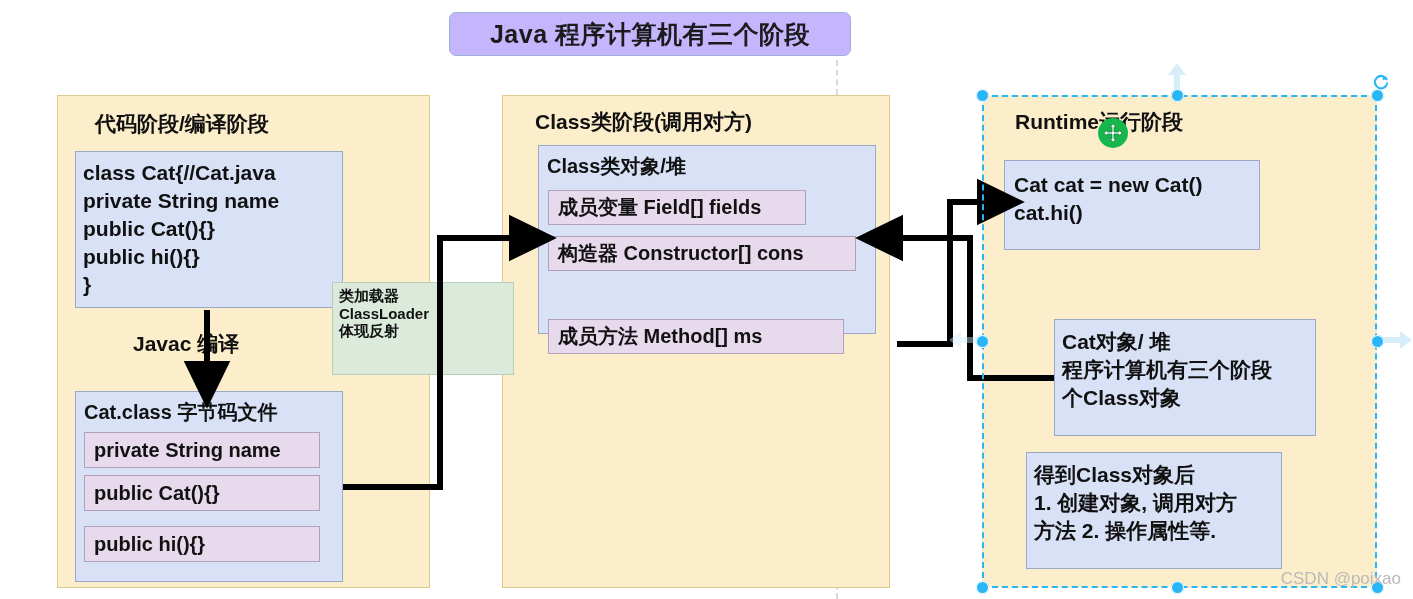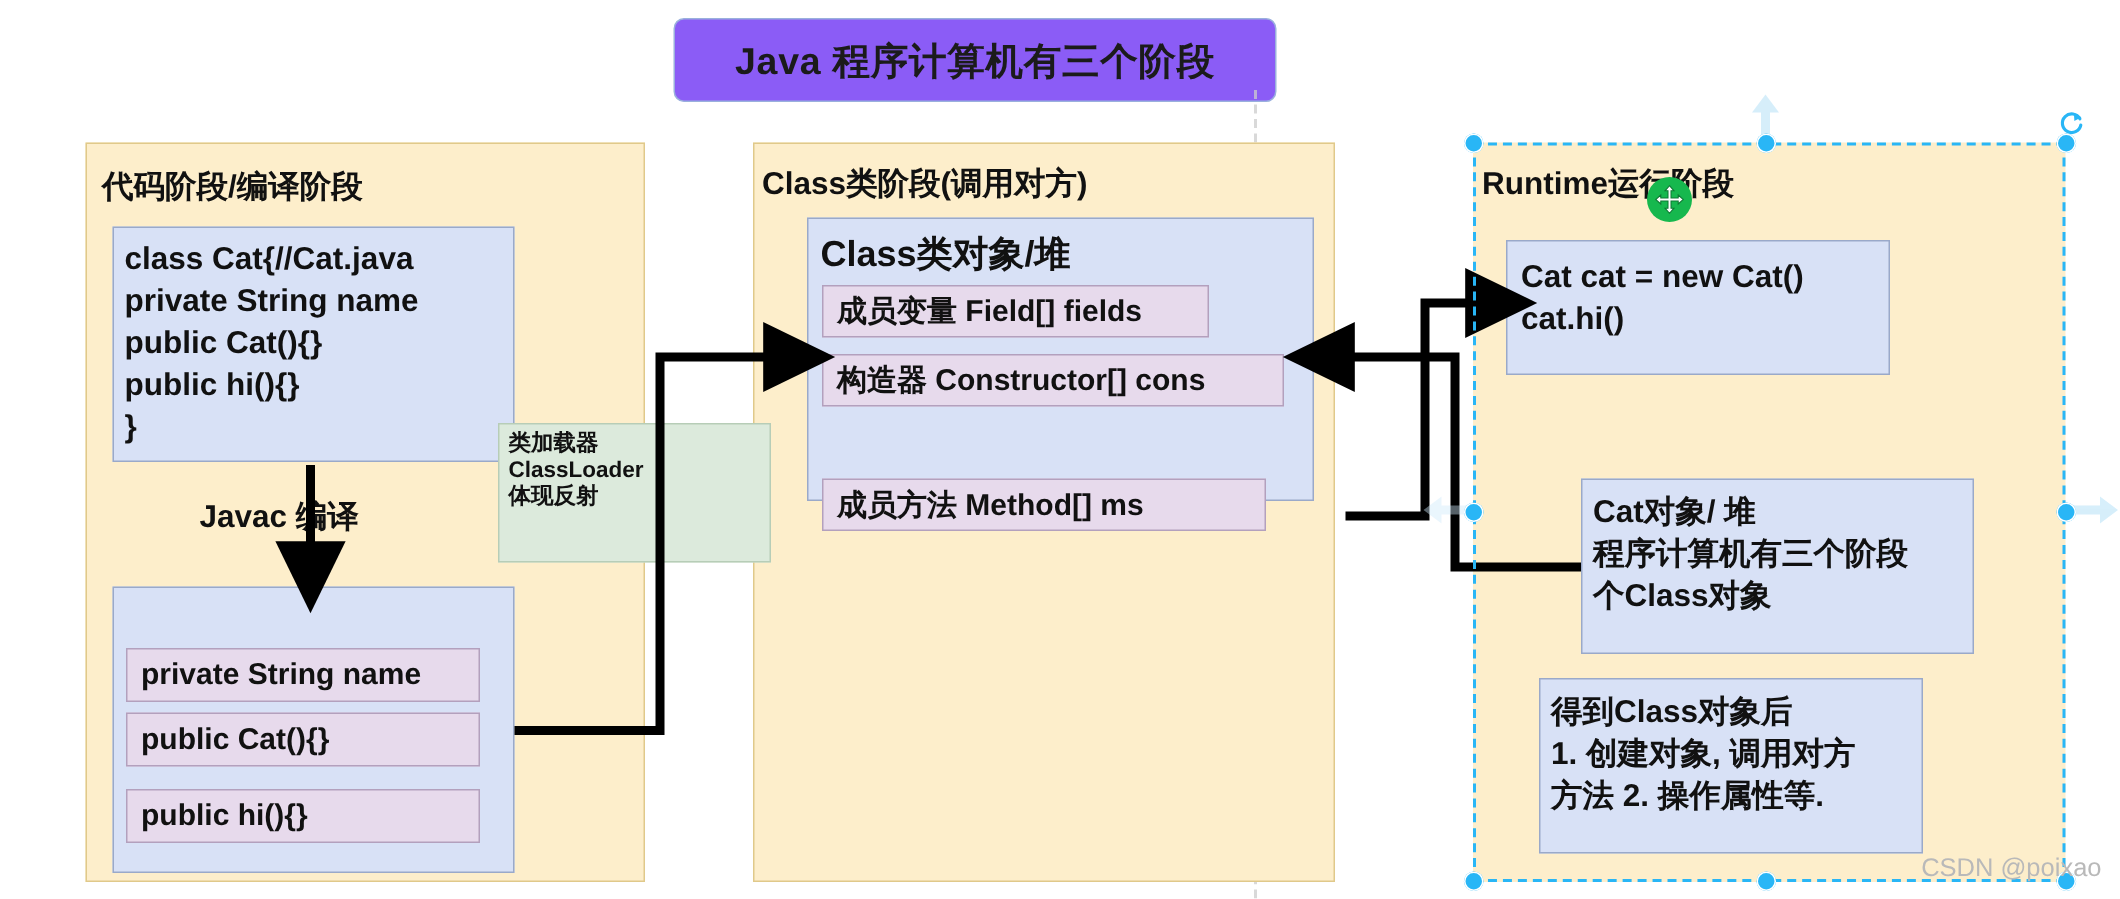--- a/index.html
+++ b/index.html
@@ -13,22 +13,22 @@
     position: relative;
     overflow: hidden;
     font-family: "Liberation Sans", "DejaVu Sans", sans-serif;
     -webkit-font-smoothing: antialiased;
   }
   .abs { position: absolute; }
 
   
   #title-banner {
     left: 449px; top: 12px;
-    width: 402px; height: 56px;
-    background: #8b5cf6;
+    width: 402px; height: 44px;
+    background: #c4b5fd;
     border: 1px solid #9ab0dd;
     border-radius: 7px;
     display: flex; align-items: center; justify-content: center;
     box-sizing: border-box;
   }
   #title-banner .txt {
     font-size: 25px;
     font-weight: bold;
     color: #1b1b1b;
     letter-spacing: 0.5px;
@@ -46,31 +46,32 @@
     background: #fdeecb;
     box-sizing: border-box;
   }
   .stage.solid { border: 1px solid #e0c98a; }
   .stage-title {
     position: absolute;
     font-size: 21px;
     font-weight: bold;
     color: #111;
     white-space: nowrap;
+    margin-left: 27px;
   }
 
   
   .bluebox {
     background: #d8e1f6;
     border: 1px solid #9aa9c9;
     box-sizing: border-box;
     position: absolute;
   }
   .bluebox .bb-title {
-    font-size: 24px; font-weight: bold; color: #111;
+    font-size: 20px; font-weight: bold; color: #111;
     white-space: nowrap;
   }
   .codeblock {
     font-size: 21px;
     font-weight: bold;
     color: #111;
     line-height: 1.33;
     white-space: pre;
   }
 
@@ -162,20 +163,21 @@
   <div class="codeblock" style="position:absolute; left:7px; top:7px;">class Cat{//Cat.java
 private String name
 public Cat(){}
 public hi(){}
 }</div>
 </div>
 
 <div class="abs" id="javac-label">Javac 编译</div>
 
 <div class="bluebox" style="left:75px; top:391px; width:268px; height:191px;">
+  <div class="bb-title" style="position:absolute; left:8px; top:7px;">Cat.class 字节码文件</div>
 
   <div class="memberrow" style="left:8px; top:40px; width:236px; height:36px;">
     <span>private String name</span>
   </div>
   <div class="memberrow" style="left:8px; top:83px; width:236px; height:36px;">
     <span>public Cat(){}</span>
   </div>
   <div class="memberrow" style="left:8px; top:134px; width:236px; height:36px;">
     <span>public hi(){}</span>
   </div>

